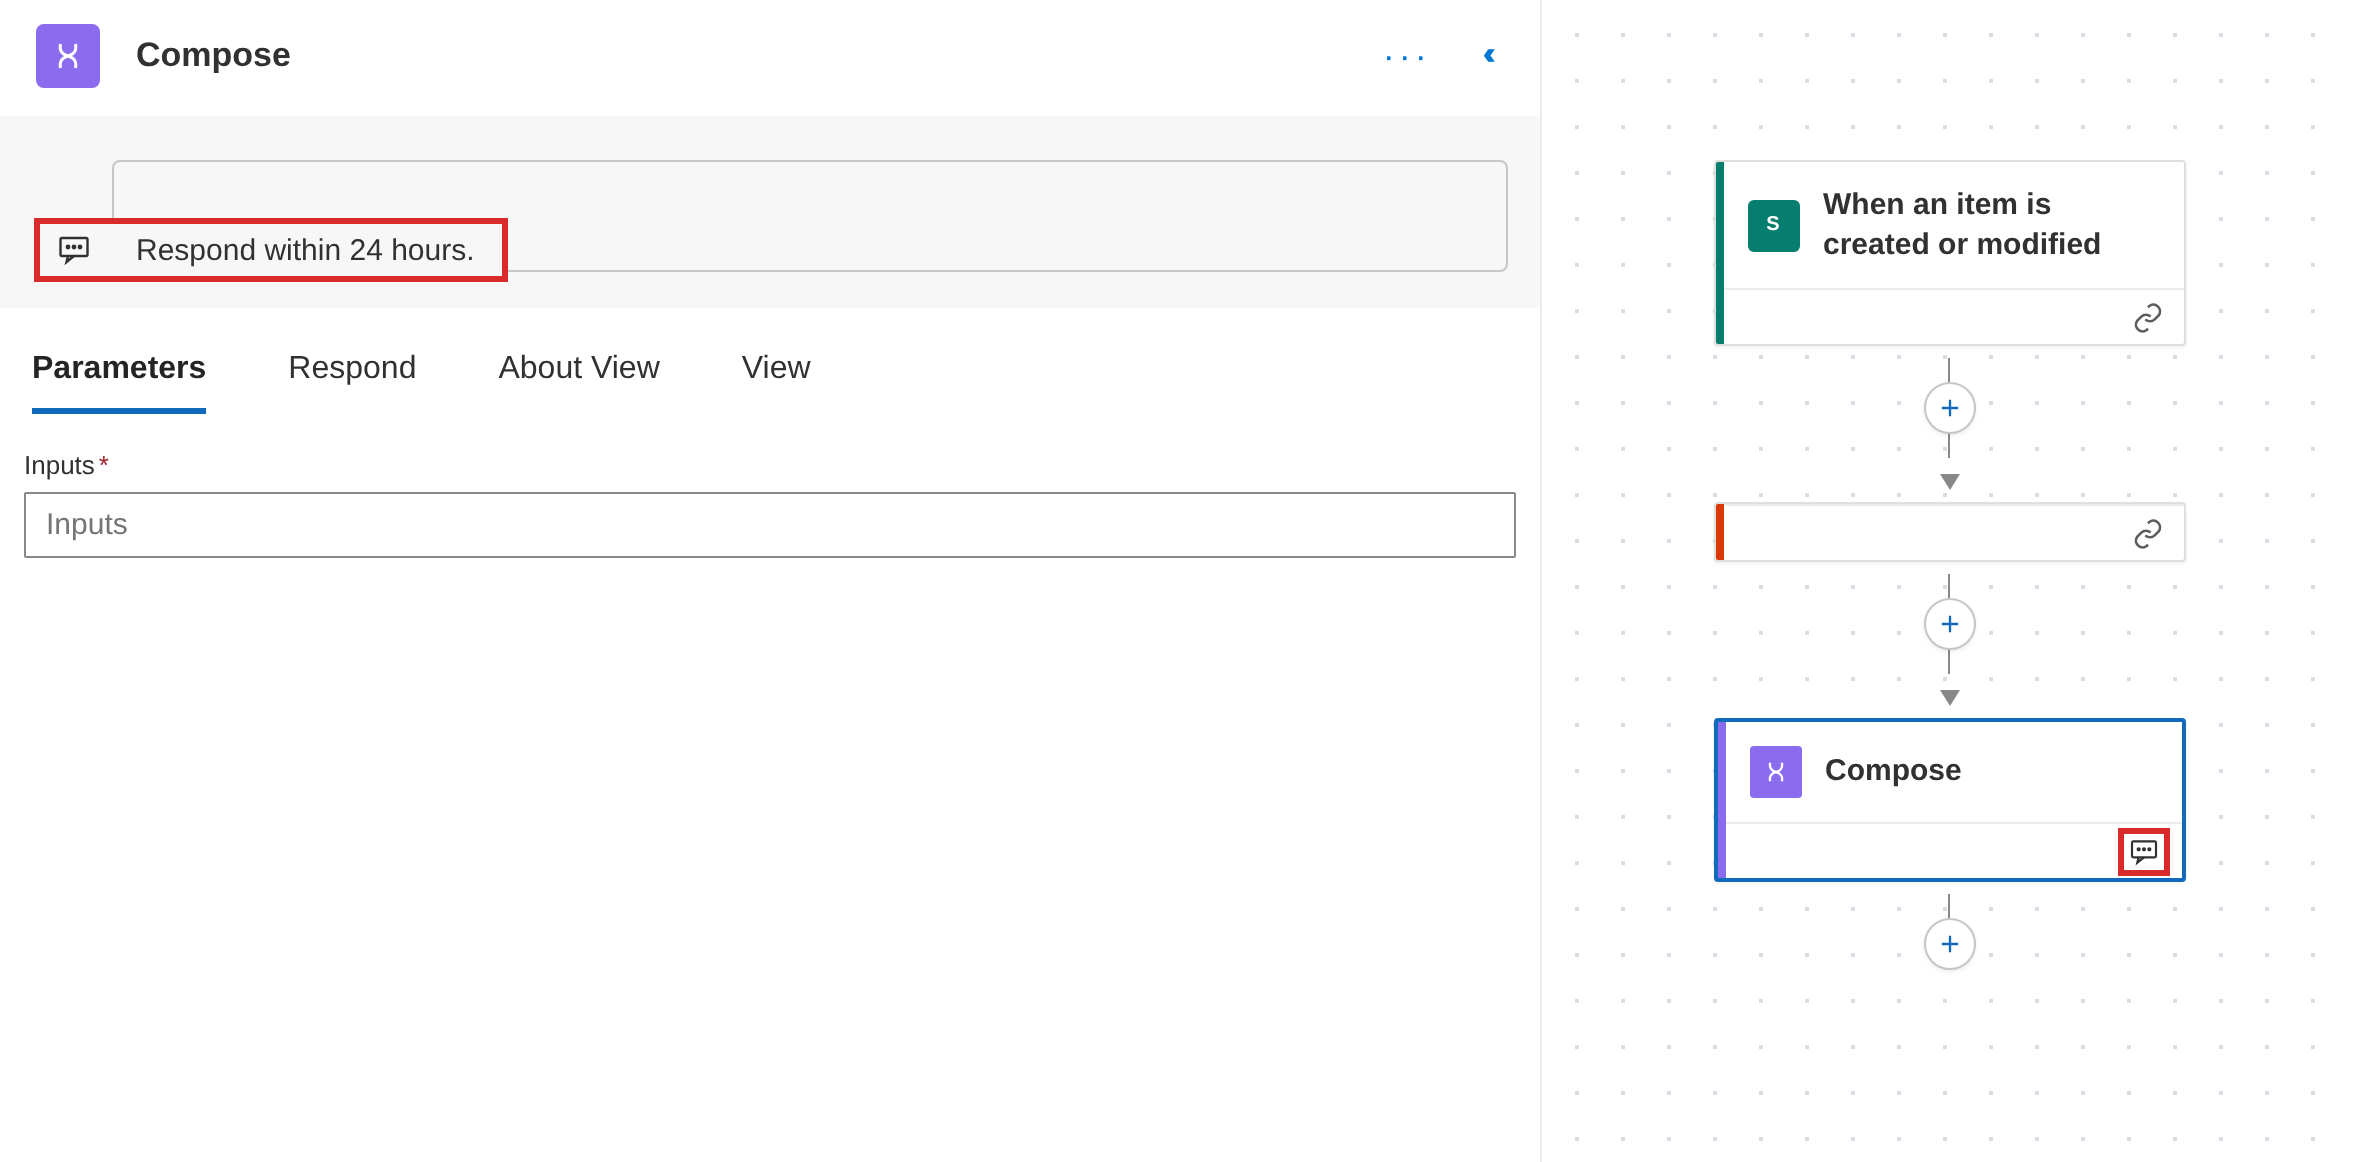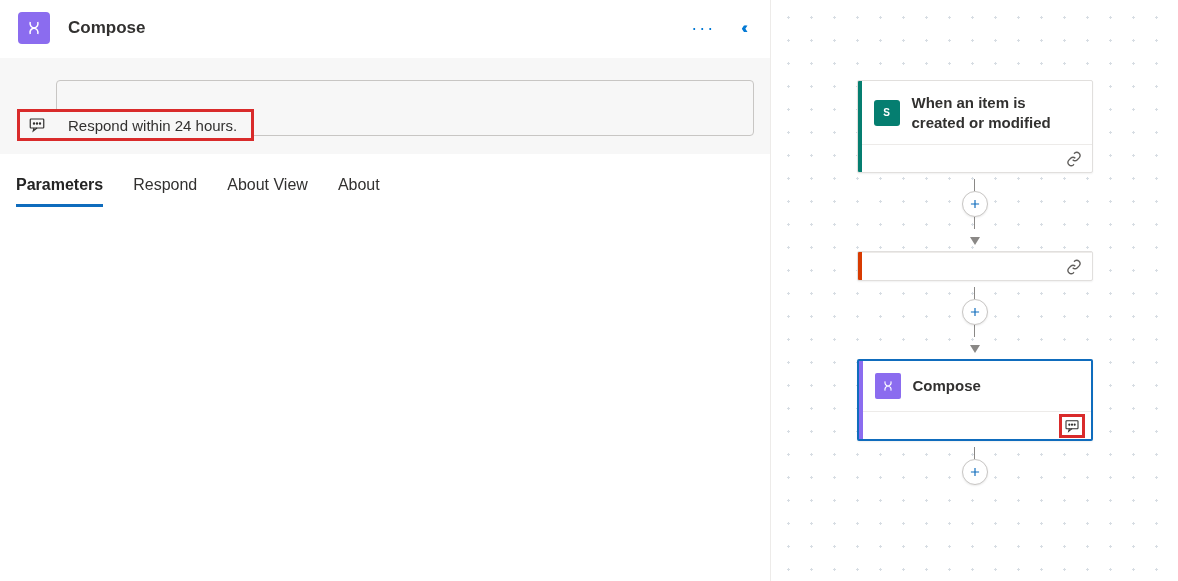--- a/index.html
+++ b/index.html
@@ -79,21 +79,21 @@
     align-items: center;
     border: 3px solid #d92b2b;
     padding: 4px 14px 4px 8px;
     background: #f7f7f7;
     margin-top: 26px;
   }
   .note-row .chat-icon { margin-right: 22px; }
   .note-text { font-size: 15px; }
   .tabs {
     display: flex;
-    gap: 30px;
+    gap: 41px;
     padding: 22px 16px 0 16px;
     font-size: 16px;
   }
   .tab { padding-bottom: 10px; cursor: pointer; }
   .tab.active {
     font-weight: 600;
     border-bottom: 3px solid #0f6cbd;
     color: #242424;
   }
   .form-area { padding: 18px 12px; }
@@ -249,23 +249,29 @@
         </span>
         <span class="note-text">Respond within 24 hours.</span>
       </div>
     </div>
   </div>
 
   <div class="tabs">
     <div class="tab active">Parameters</div>
     <div class="tab">Respond</div>
     <div class="tab">About View</div>
-    <div class="tab">About</div>
-  </div>
-
+    <div class="tab">View</div>
+  </div>
+
+  <div class="form-area">
+    <div class="form-label">
+      <span>Inputs</span><span class="required">*</span>
+    </div>
+    <input class="form-input" type="text" placeholder="Inputs" style="">
+  </div>
 </div>
 
 <div class="right-canvas">
   <div class="flow-col">
 
     <div class="card">
       <div class="card-accent acc-teal"></div>
       <div class="card-head">
         <div class="card-icon ic-sp">S</div>
         <div class="card-title">When an item is created or modified</div>

